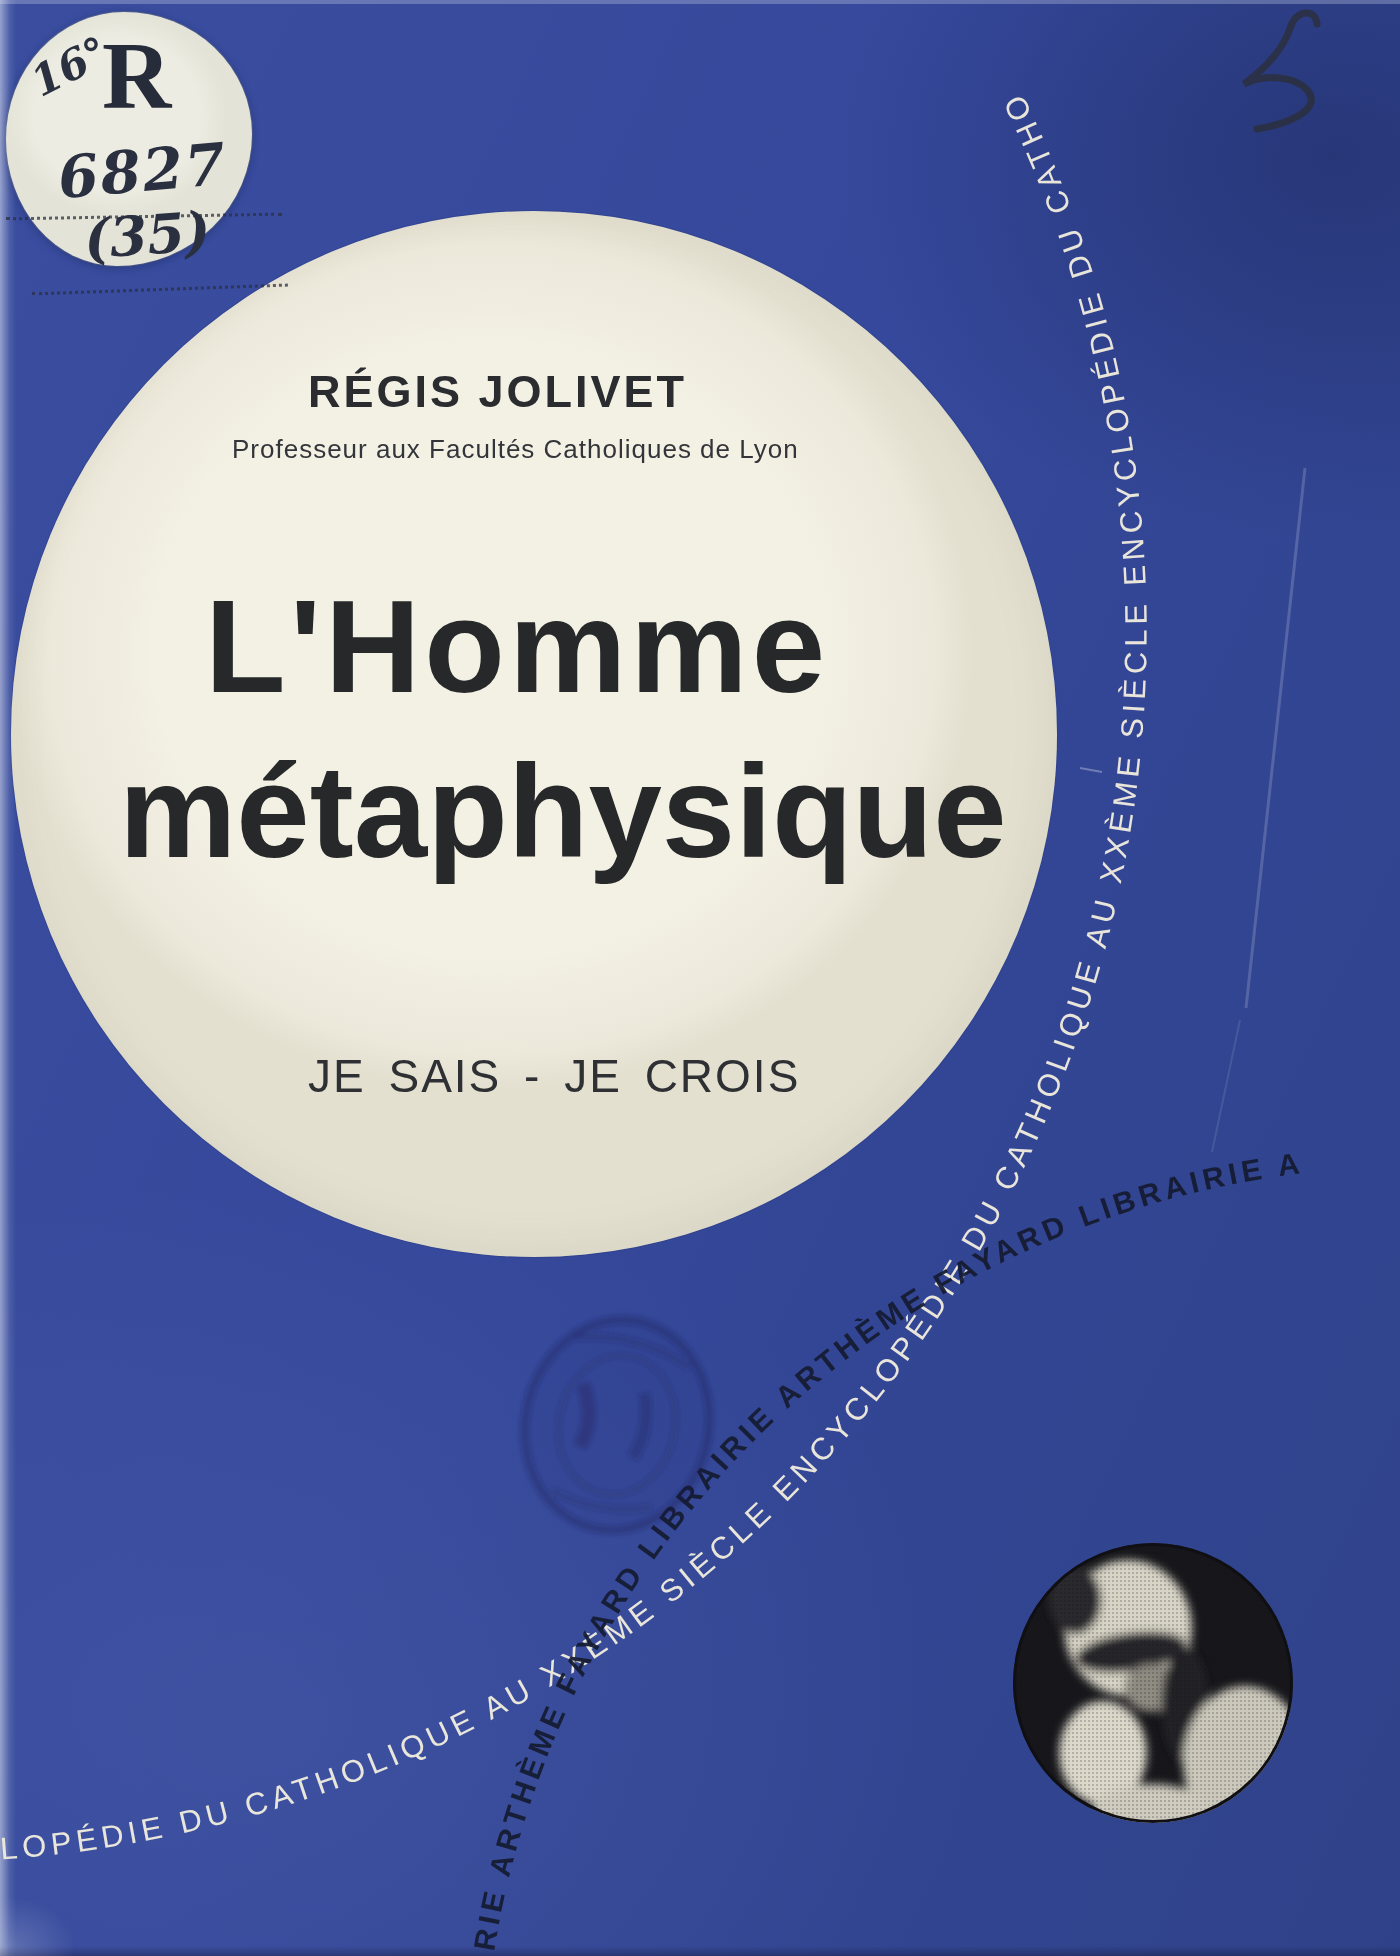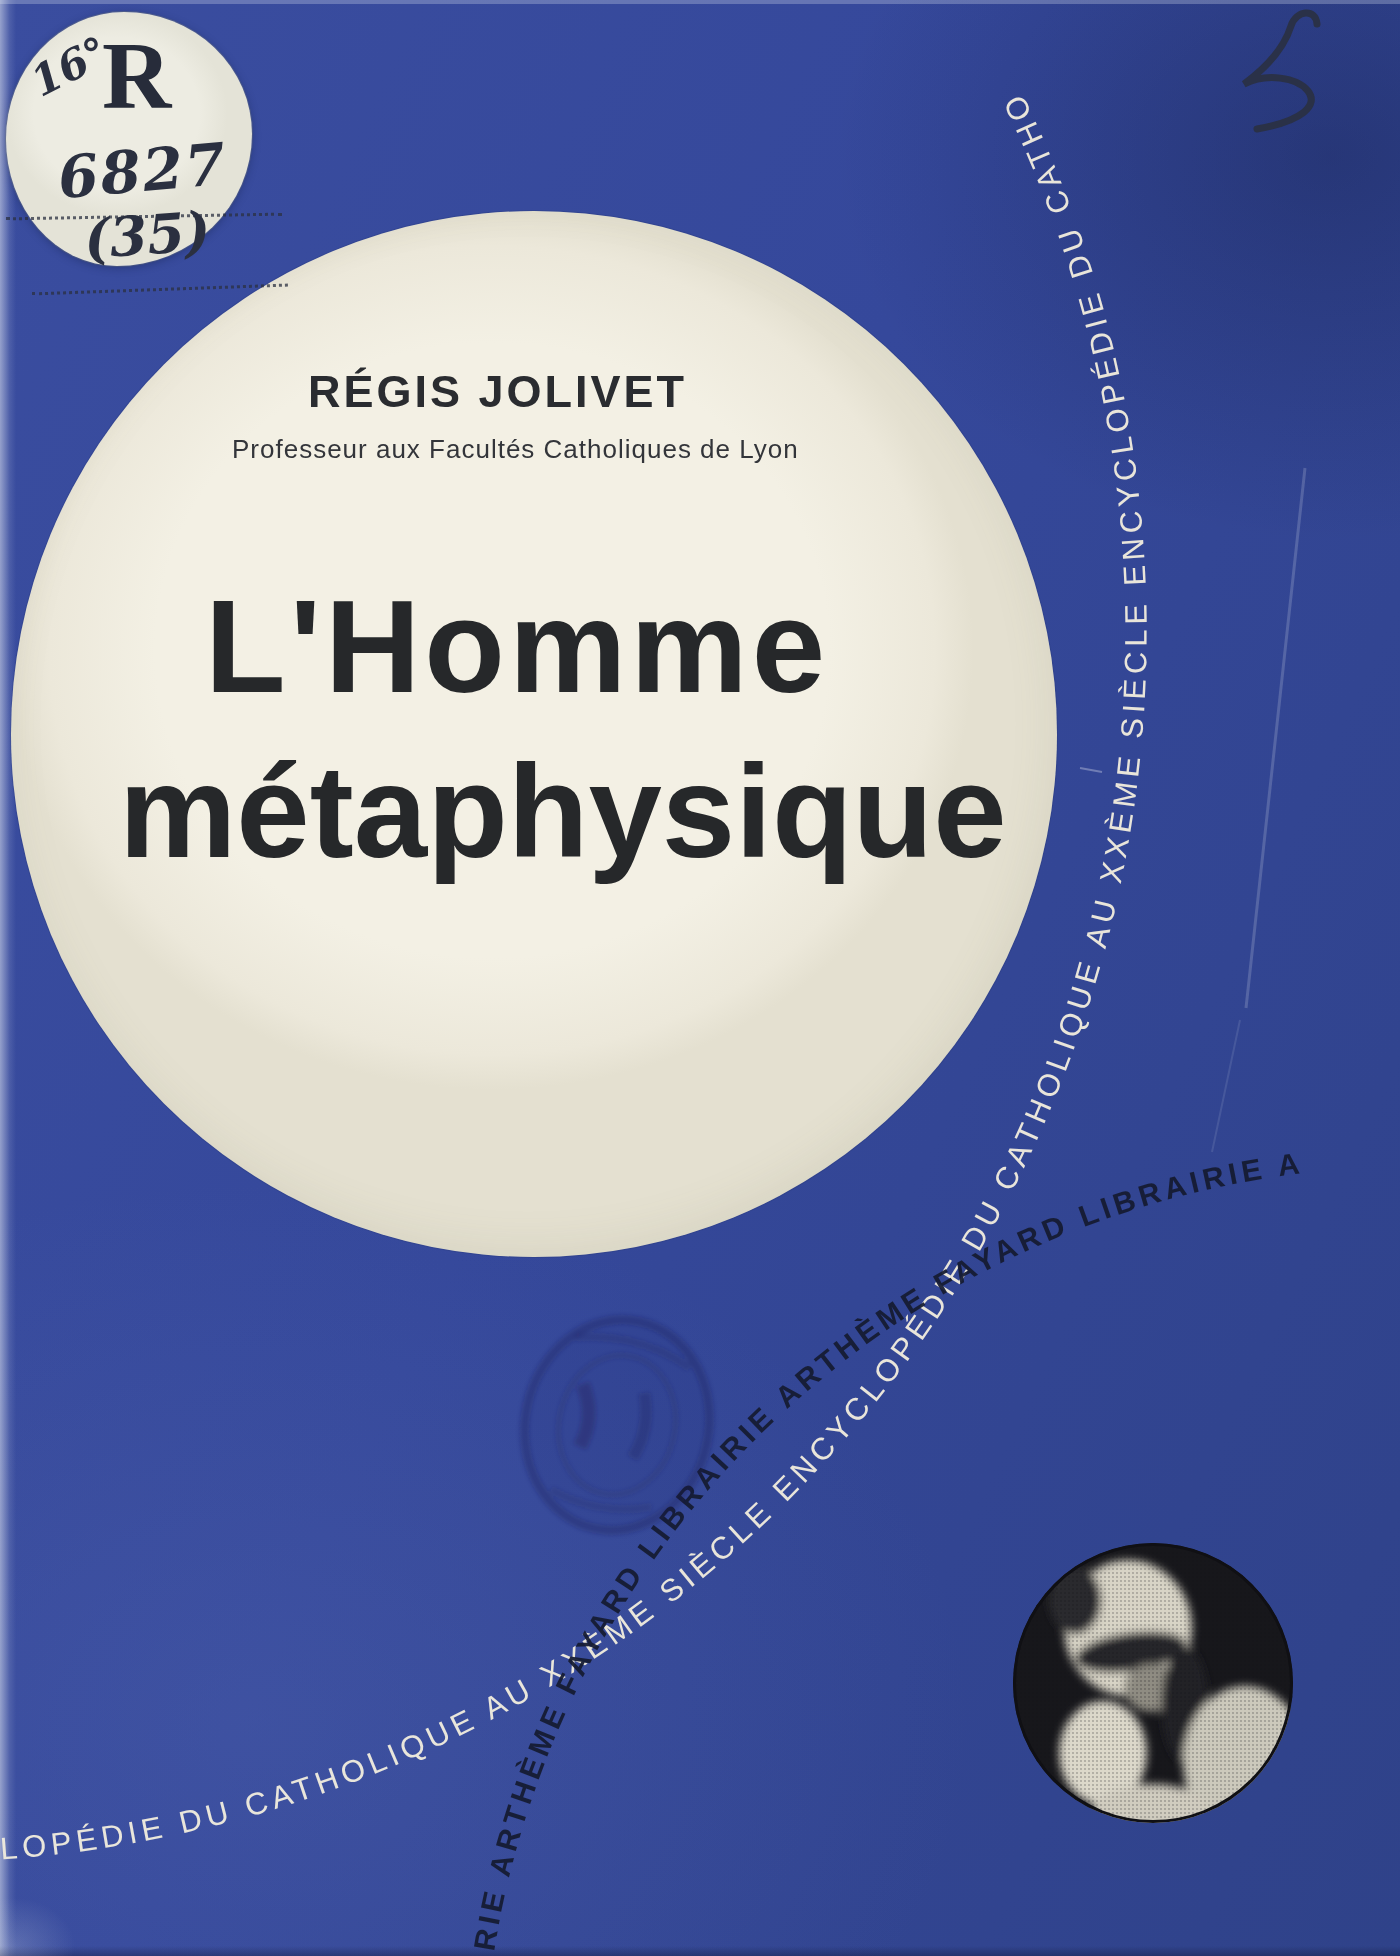--- a/index.html
+++ b/index.html
@@ -61,20 +61,21 @@
   <div class="edge-top"></div>
   <div class="edge-bottom"></div>
   <div class="corner-wear"></div>
 
   <div class="title-circle"></div>
 
   <div class="txt author">RÉGIS JOLIVET</div>
   <div class="txt role">Professeur aux Facultés Catholiques de Lyon</div>
   <div class="txt t1">L'Homme</div>
   <div class="txt t2">métaphysique</div>
+  <div class="txt series">JE SAIS - JE CROIS</div>
 
   <svg class="overlay" width="1400" height="1956" viewBox="0 0 1400 1956">
     <defs>
       <path id="arcWhite" d="M -52 1862 A 1230 1230 0 0 0 942 -47" fill="none"></path>
       <path id="arcDark" d="M 494 1952 A 932 932 0 0 1 1467 1168" fill="none"></path>
       <clipPath id="photoClip">
           <circle cx="1153" cy="1683" r="140"></circle>
         </clipPath>
       <pattern id="halftone" width="4" height="4" patternUnits="userSpaceOnUse">
         <circle cx="1" cy="1" r="0.9" fill="#101016"></circle>

